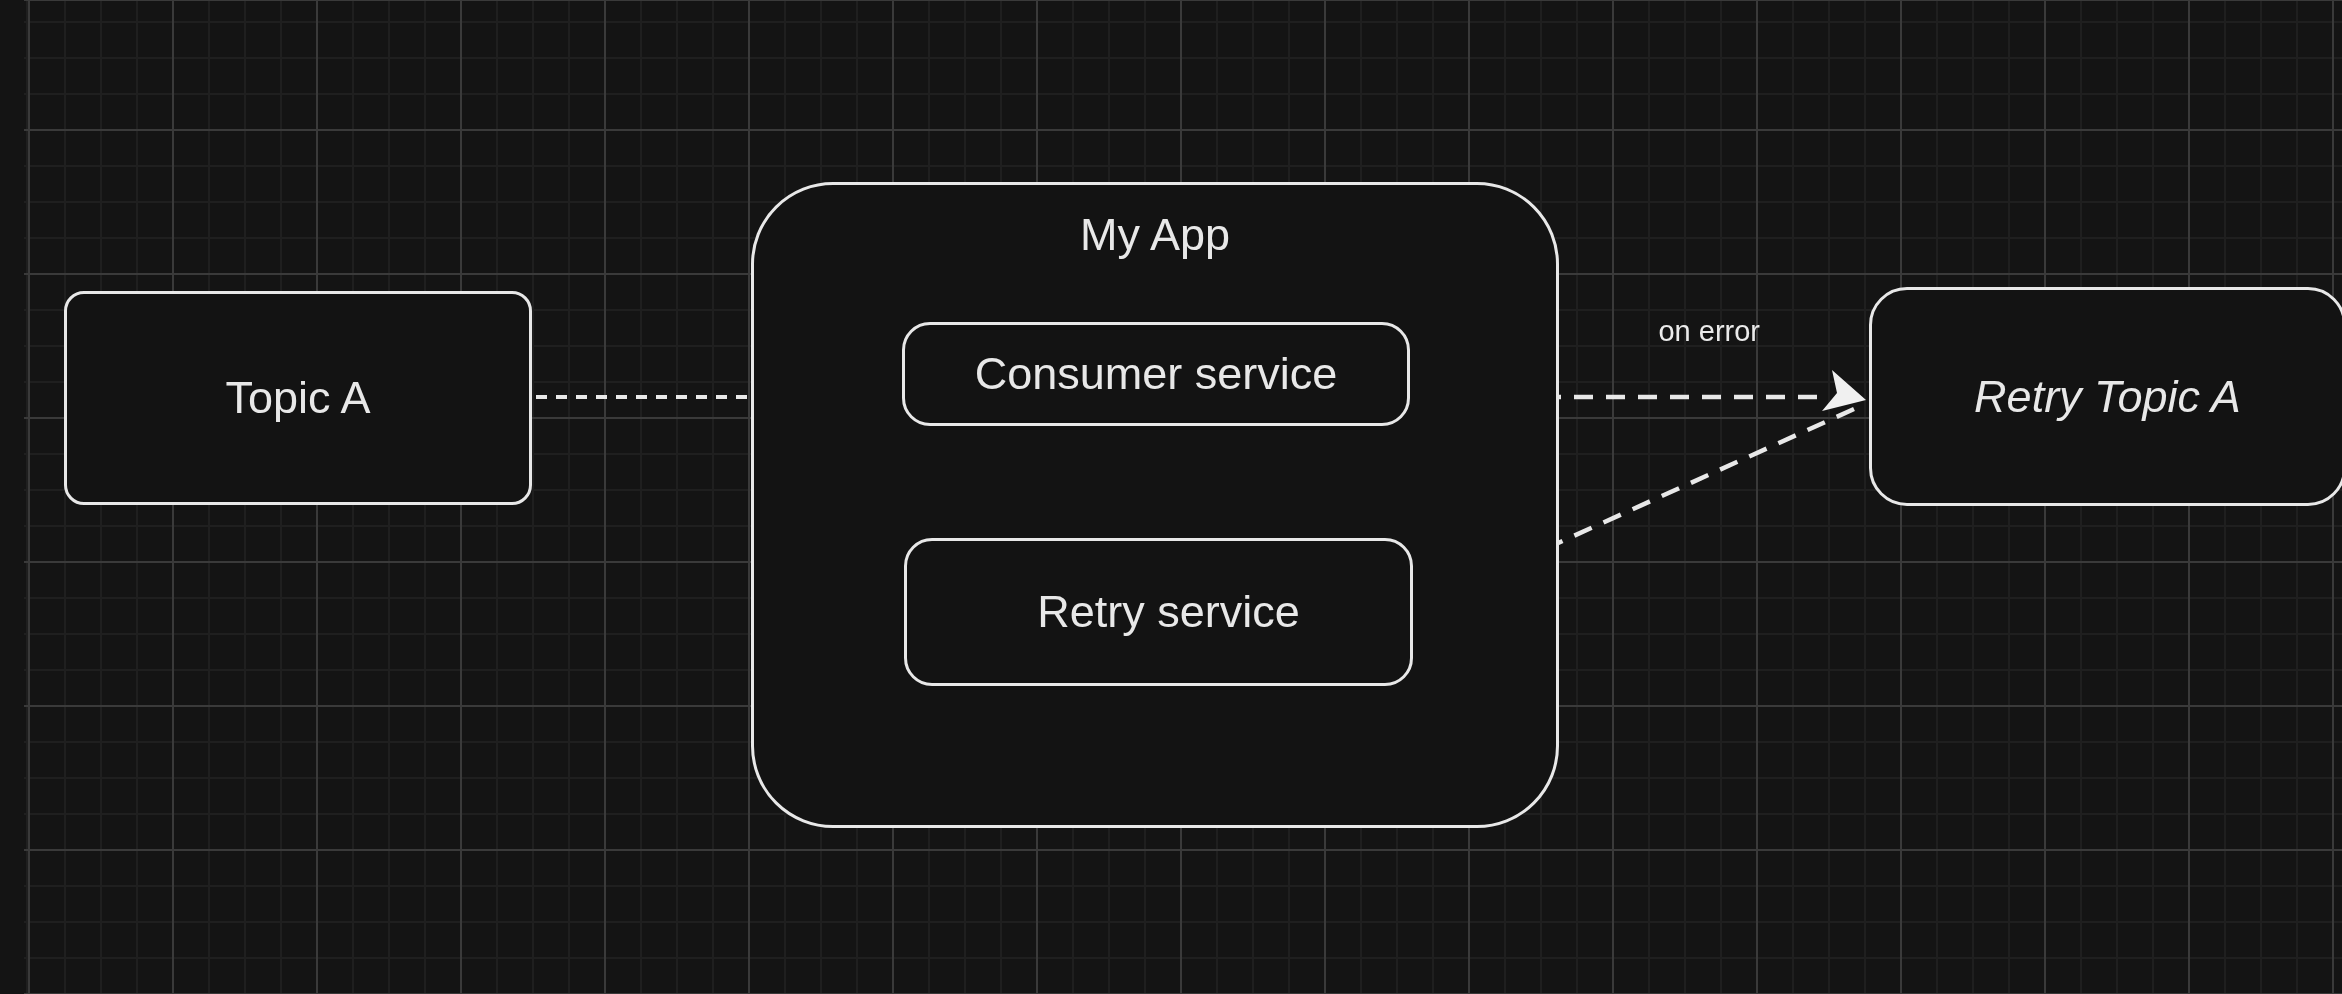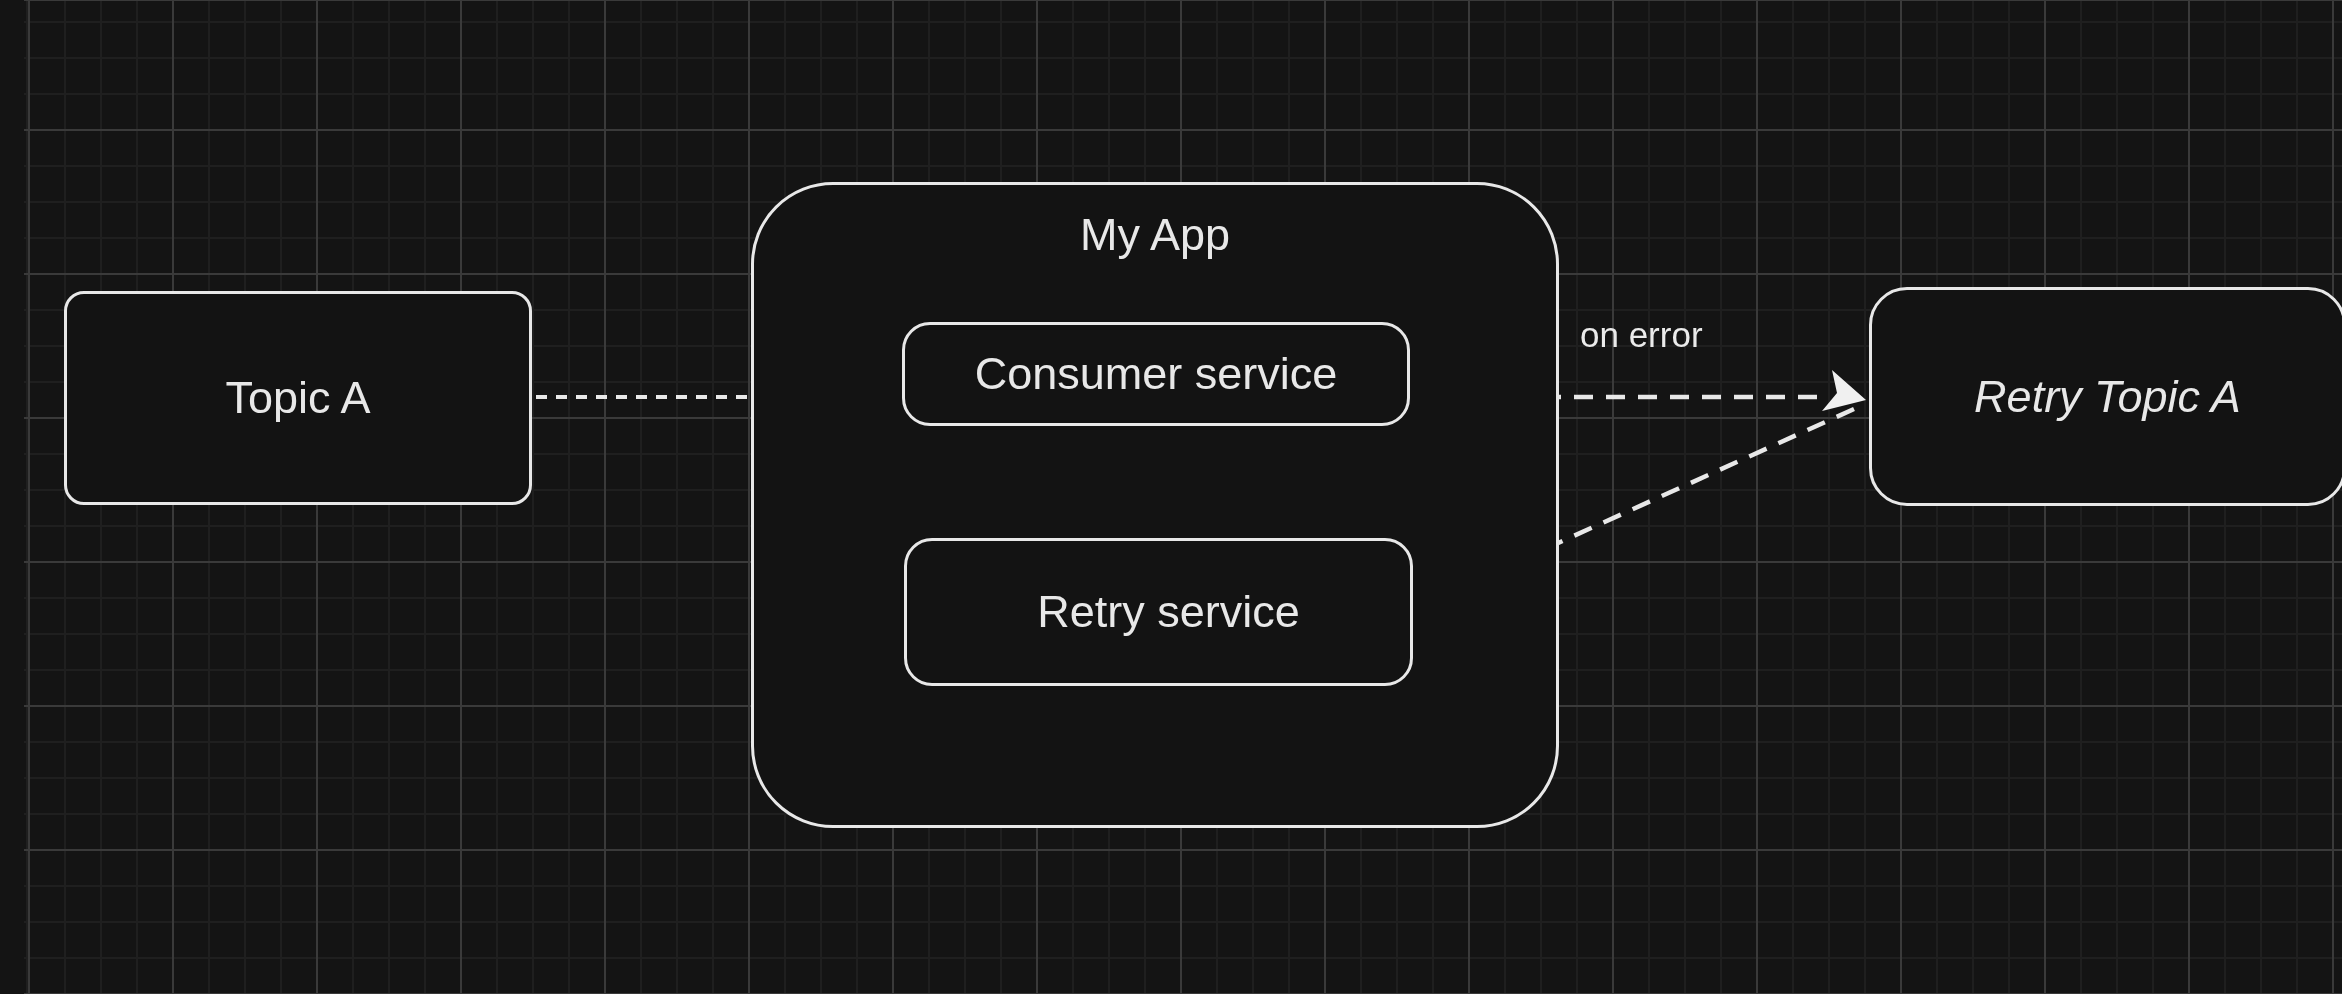--- a/index.html
+++ b/index.html
@@ -39,23 +39,23 @@
   .node-retry-topic-a  { left: 1845px; top: 287px; width: 477px; height: 219px; border-radius: 38px; font-style: italic; }
   .container-my-app    { left: 727px;  top: 182px; width: 808px; height: 646px; border-radius: 82px;
                          align-items: flex-start; justify-content: center; padding-top: 23px; }
   .node-consumer       { left: 878px;  top: 322px; width: 508px; height: 104px; border-radius: 28px; }
   .node-retry-service  { left: 880px;  top: 538px; width: 509px; height: 148px; border-radius: 28px; padding-left: 20px; }
   .edge-label {
     position: absolute;
     left: 1556px;
     top: 314px;
     width: 180px;
-    text-align: left;
+    text-align: right;
     color: #ebebeb;
-    font-size: 35px;
+    font-size: 29px;
     line-height: 1.2;
     white-space: nowrap;
   }
   .edges-layer {
     position: absolute;
     left: 0; top: 0;
     width: 2342px;
     height: 994px;
   }
 </style>

